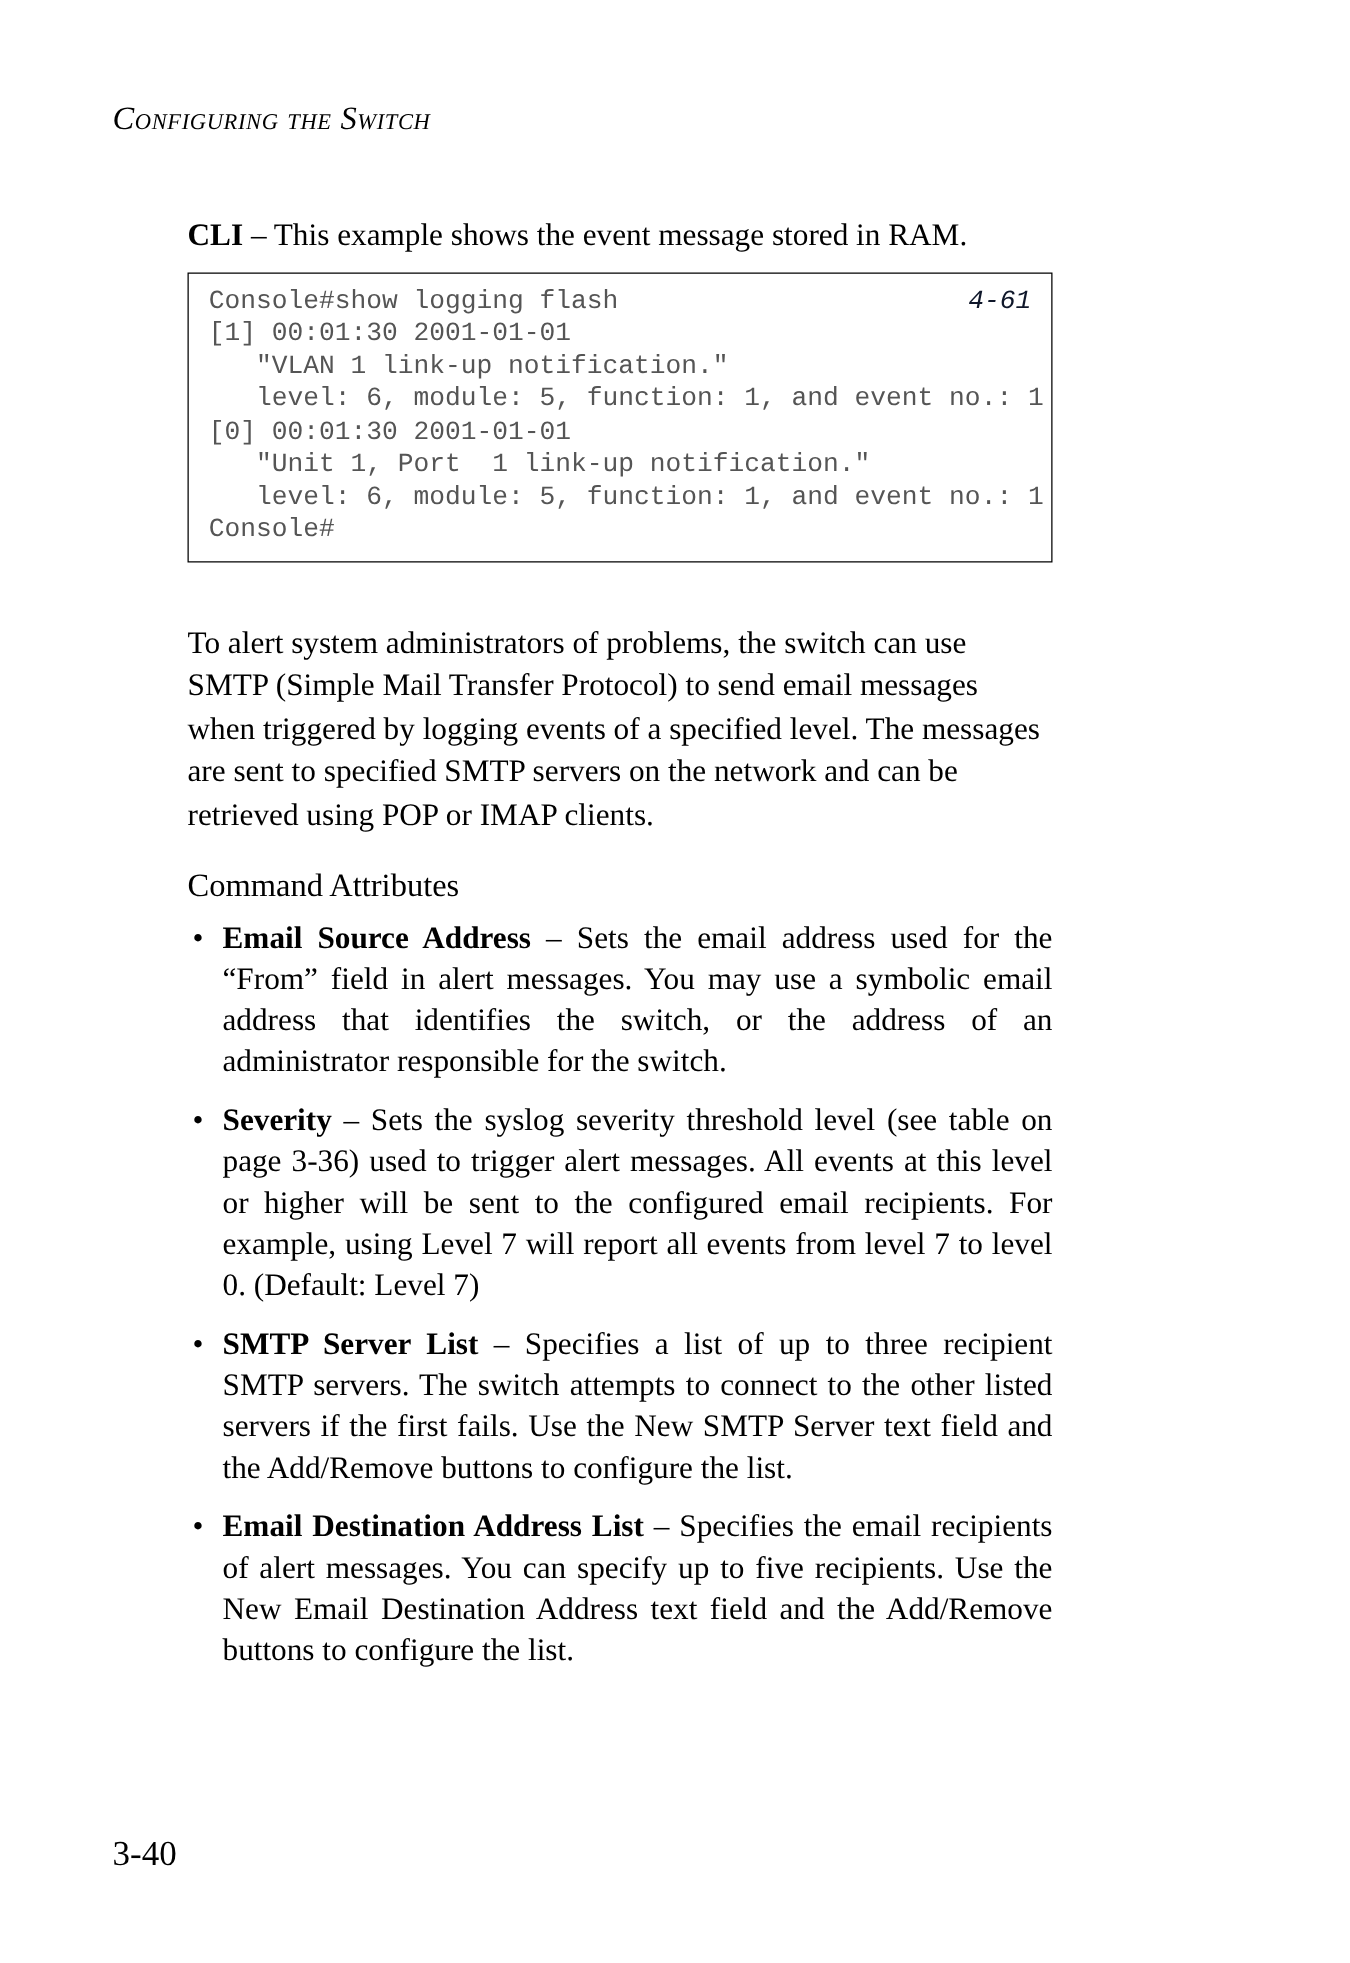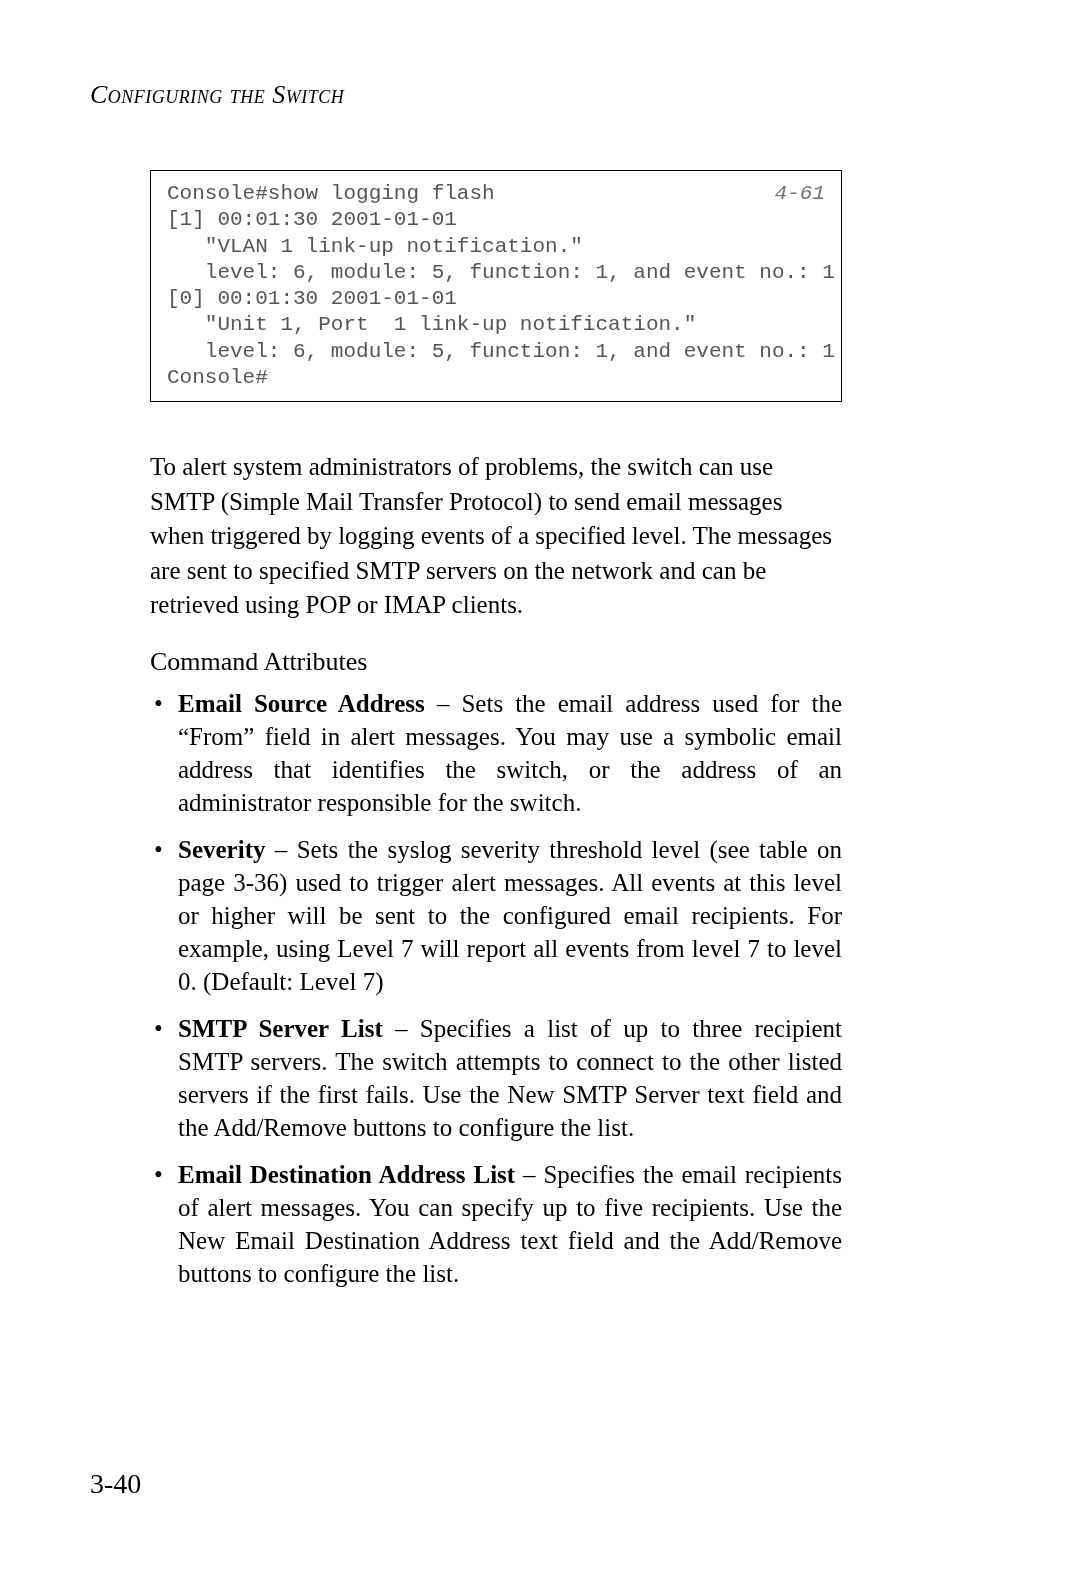--- a/index.html
+++ b/index.html
@@ -46,21 +46,21 @@
     color: #555;
     white-space: pre;
     position: relative;
     margin-bottom: 48px;
   }
   .console-box .ref {
     position: absolute;
     top: 10px;
     right: 16px;
     font-style: italic;
-    color: #737373;
+    color: #0f172a;
   }
   h2.section {
     font-family: Garamond, Georgia, 'Times New Roman', serif;
     font-size: 30px;
     font-weight: 700;
     margin: 0 0 14px 0;
   }
   .para {
     font-size: 25px;
     line-height: 1.38;
@@ -103,20 +103,23 @@
 </style>
 </head>
 <body>
 
 <div class="page">
 
   <div class="running-head">Configuring the Switch</div>
 
   <div class="body-col">
 
+    <div class="cli-line">
+      <b>CLI</b><span> – This example shows the event message stored in RAM.</span>
+    </div>
 
     <div class="console-box"><span class="ref">4-61</span><span>Console#show logging flash
 [1] 00:01:30 2001-01-01
    "VLAN 1 link-up notification."
    level: 6, module: 5, function: 1, and event no.: 1
 [0] 00:01:30 2001-01-01
    "Unit 1, Port  1 link-up notification."
    level: 6, module: 5, function: 1, and event no.: 1
 Console#</span></div>
 

